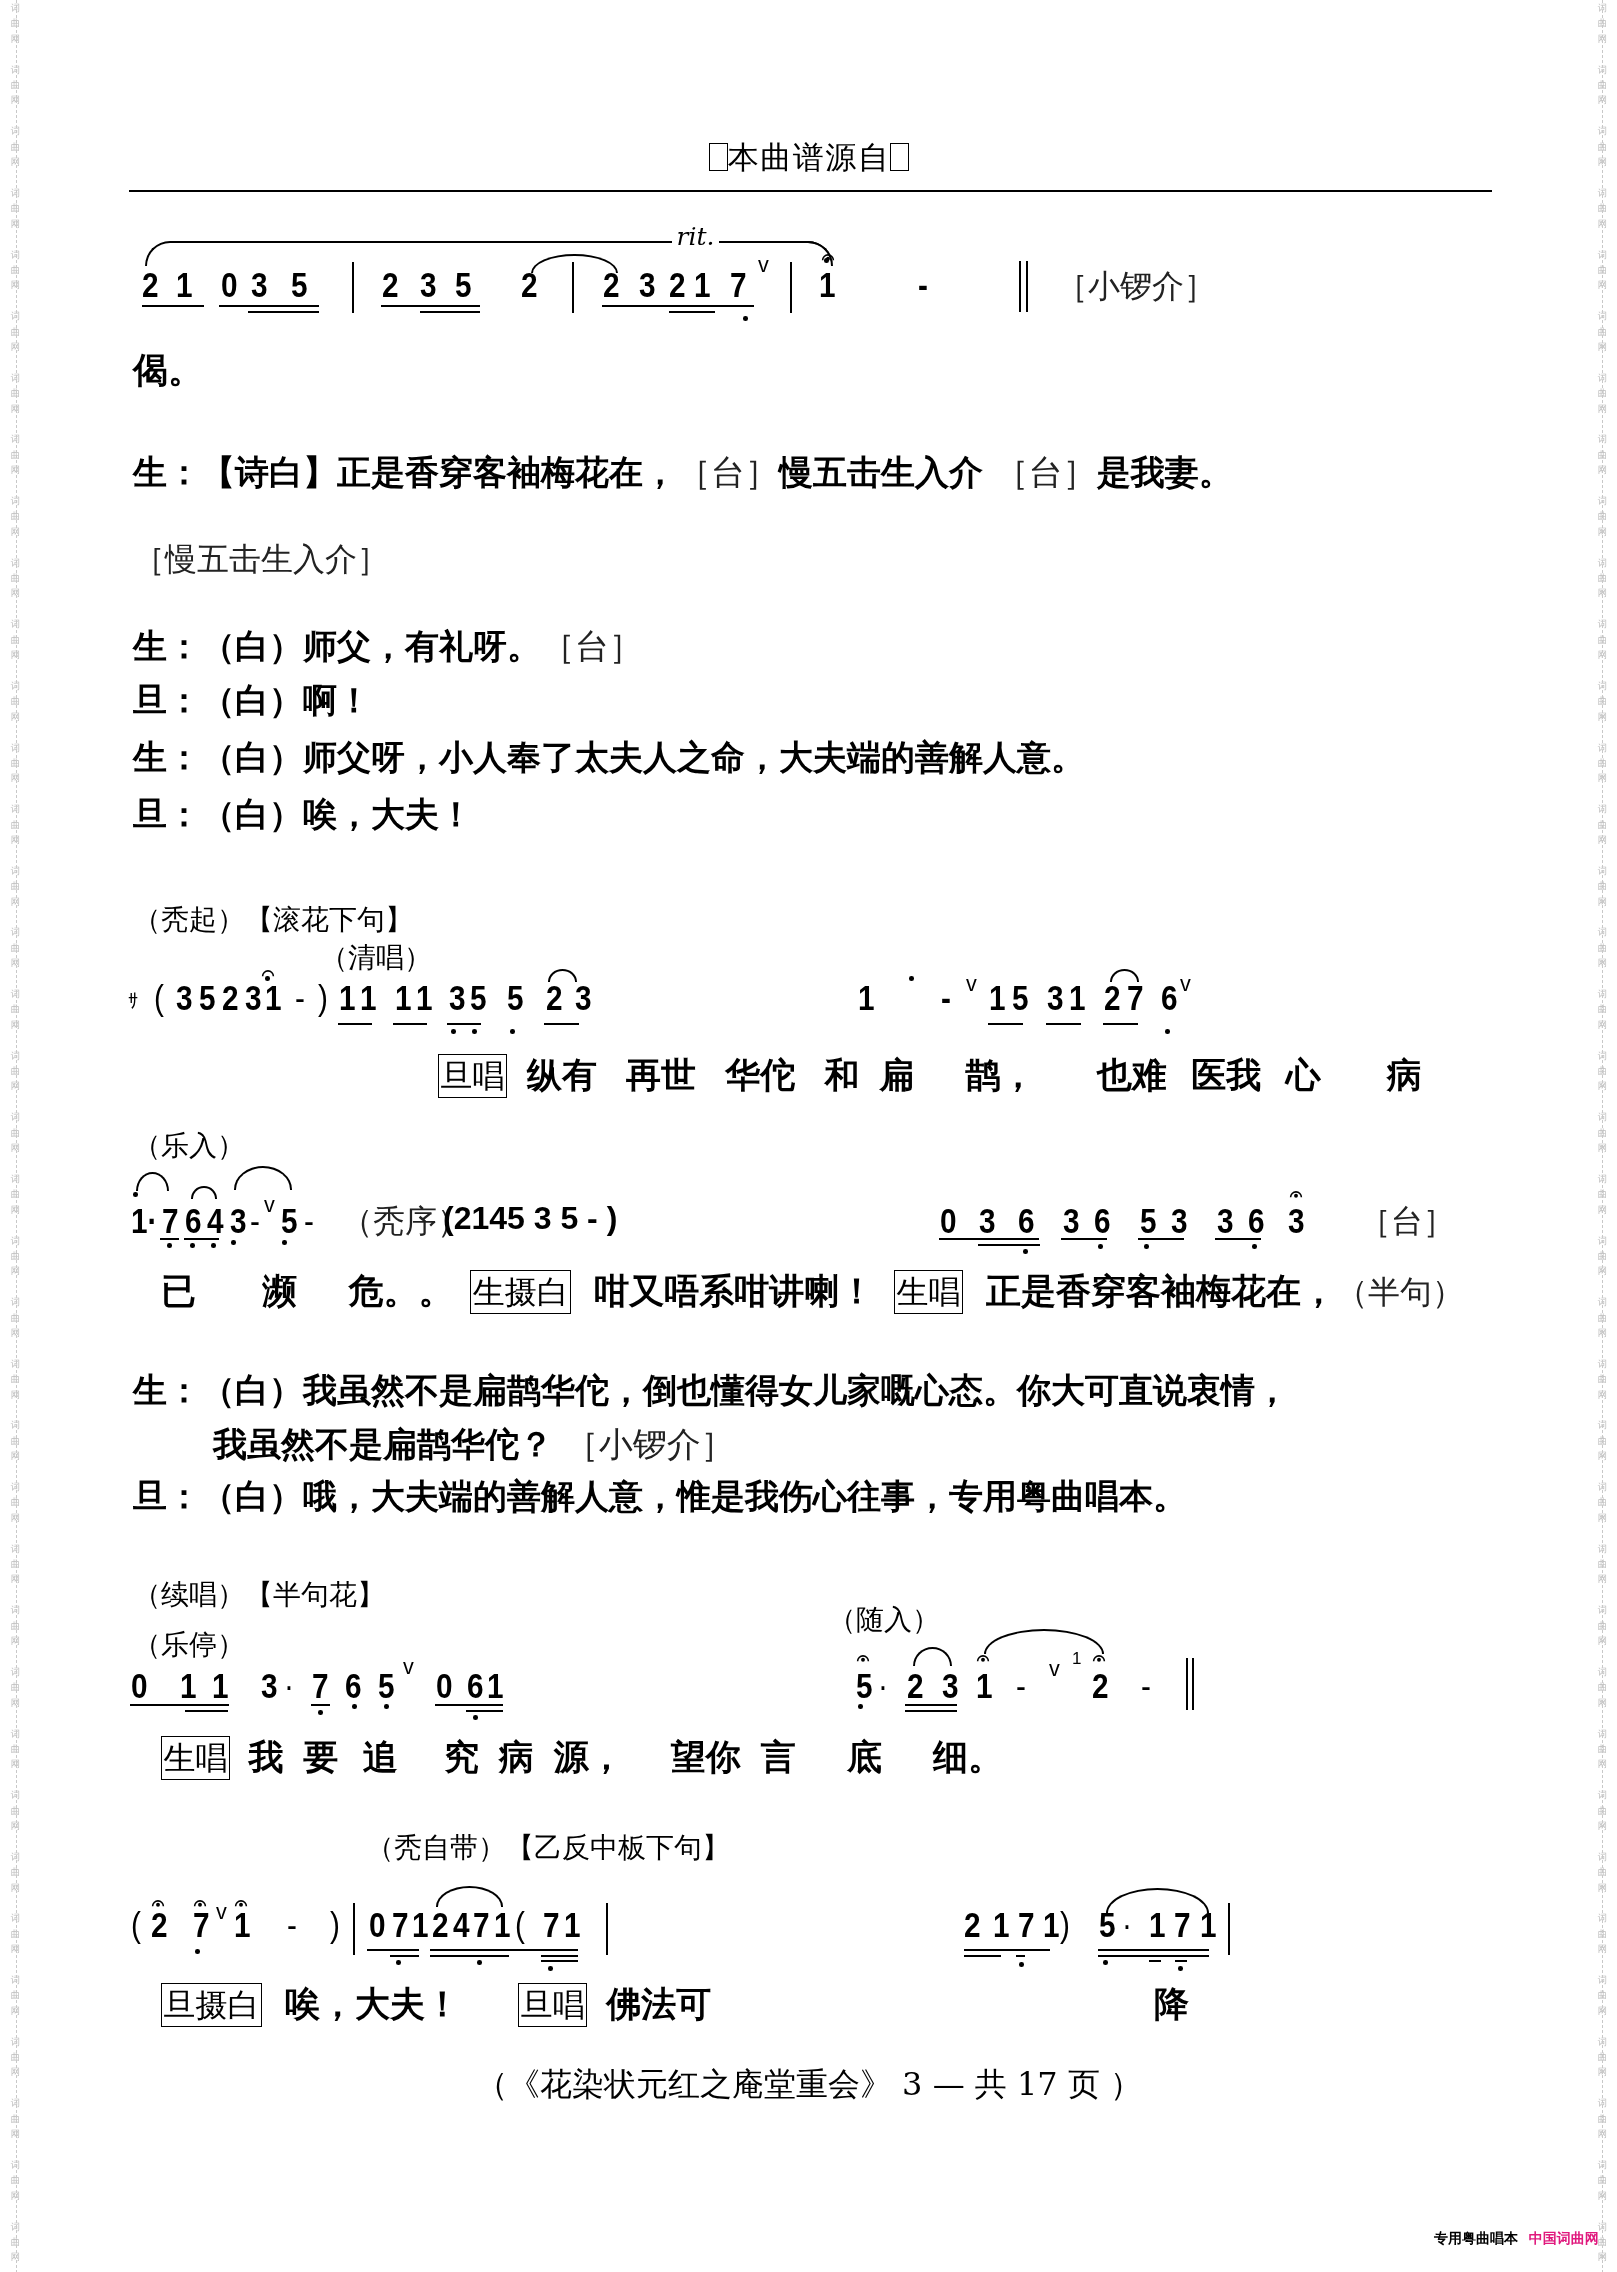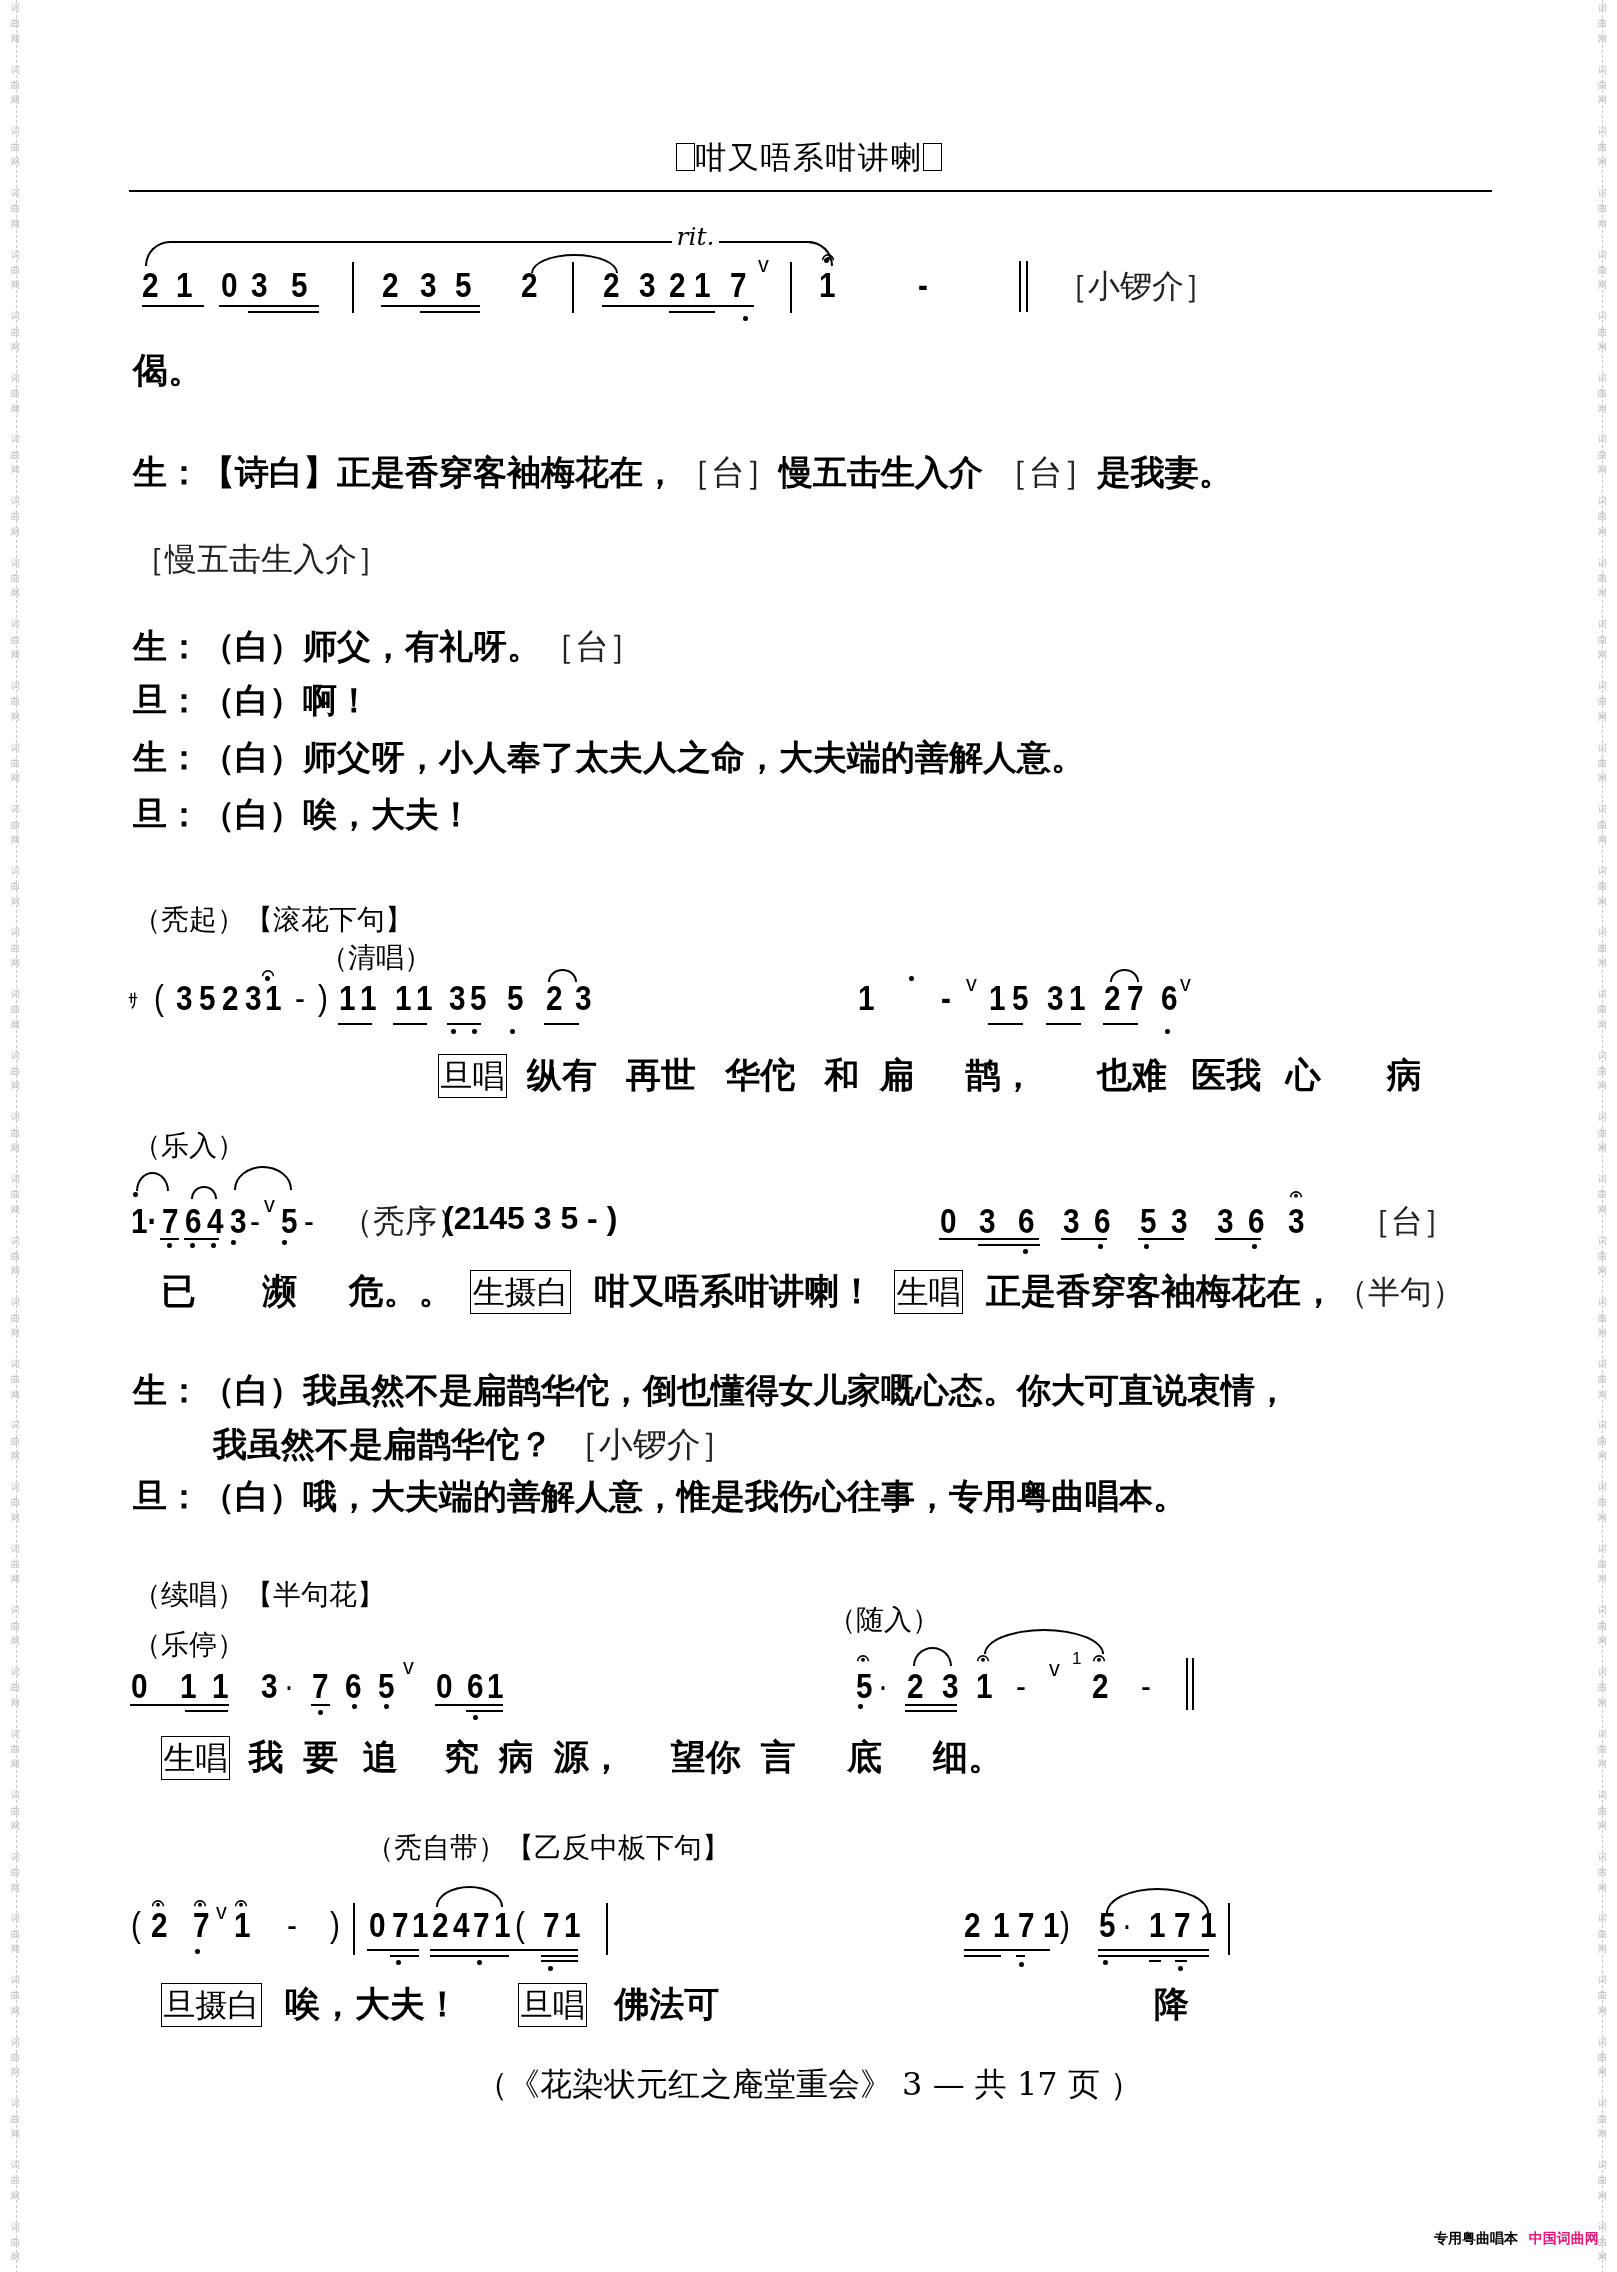--- a/index.html
+++ b/index.html
@@ -336,21 +336,21 @@
     <div>网</div>
     <div>&nbsp;</div>
     <div>词</div>
     <div>曲</div>
     <div>网</div>
     <div>&nbsp;</div>
   </div>
 <div class="dash" style="left:1602px"></div>
 
 <div class="header">
-  <span class="hbox"></span><span>咁又唔系咁讲喇</span><span class="hbox"></span>
+  <span class="hbox"></span><span>本曲谱源自</span><span class="hbox"></span>
 </div>
 <div class="hrule"></div>
 
 <div>
 
   <div class="slur" style="left:145px;top:241px;width:686px;height:23px;border-radius:31px 31px 0 0;border-right:none;"></div>
   <div class="abs" style="left:672px;top:222px;font-style:italic;font-size:25px;background:#fff;padding:0 4.6px;">rit.</div>
   <div class="slur" style="left:802px;top:241px;width:29px;height:23px;border-left:none;border-radius:0 31px 0 0;"></div>
 
   <span class="note" style="left:142px;top:265px">2</span>
@@ -768,21 +768,21 @@
   <div class="ul" style="left:1175px;top:1960px;width:12.3px"></div>
   <div class="dot" style="left:1103px;top:1960px"></div>
   <div class="dot" style="left:1178px;top:1966px"></div>
   <div class="slur" style="left:1106px;top:1888px;width:99px;height:23px"></div>
   <div class="bar" style="left:1228px;top:1903px;height:52px"></div>
 
   <div class="lyrics" style="left:133px;top:1982px">
     <span class="boxed">旦摄白</span>
     <span style="margin-left:10.8px">唉，大夫！</span>
     <span class="boxed" style="margin-left:46px">旦唱</span>
-    <span style="margin-left:15px">佛法可</span>
+    <span style="margin-left:7px">佛法可</span>
   </div>
   <div class="lyrics" style="left:1126px;top:1982px">降</div>
 </div>
 
 <div class="footer">（《花染状元红之庵堂重会》 3 — 共 17 页 ）</div>
 
 <div class="credit">
   <span>专用粤曲唱本</span><span class="brand">中国词曲网</span>
 </div>
 

